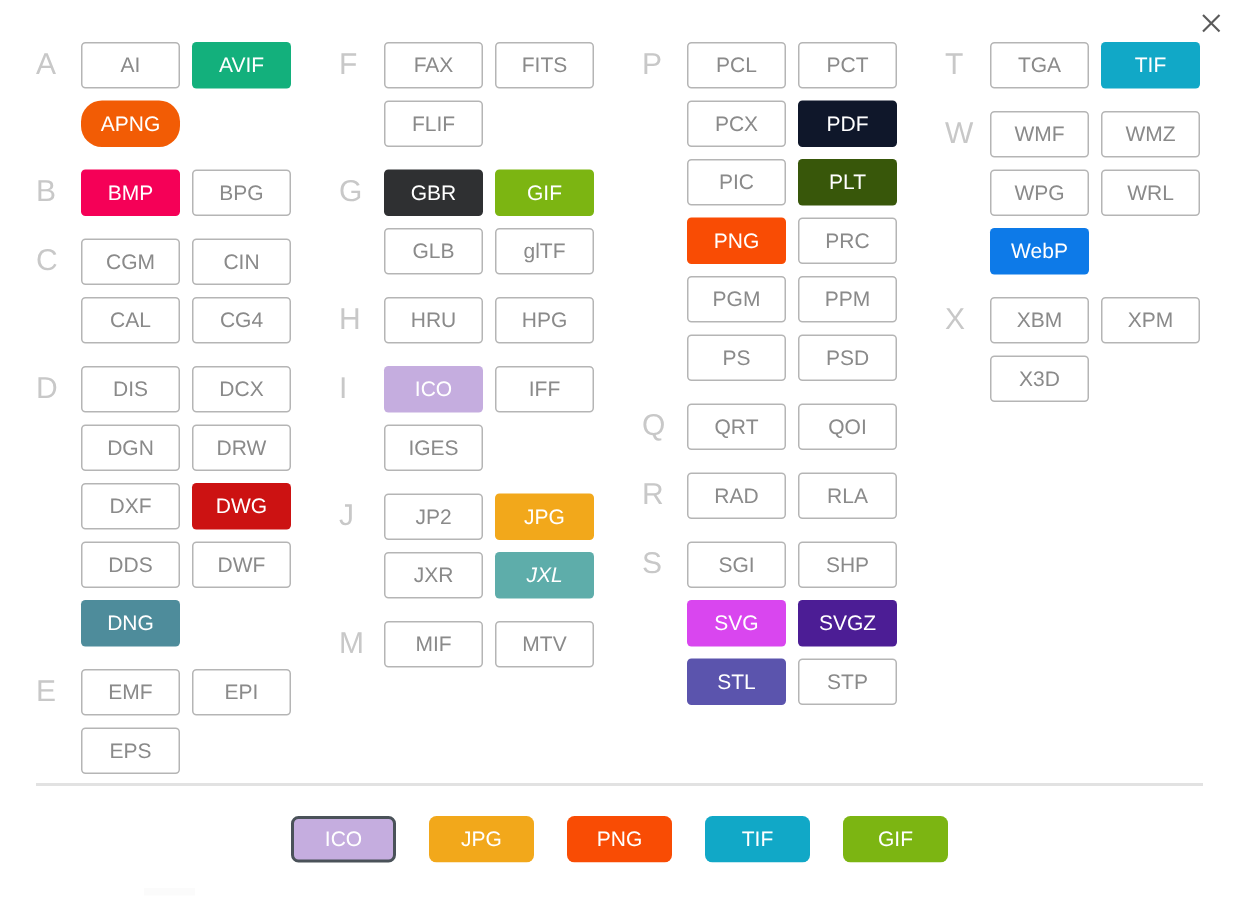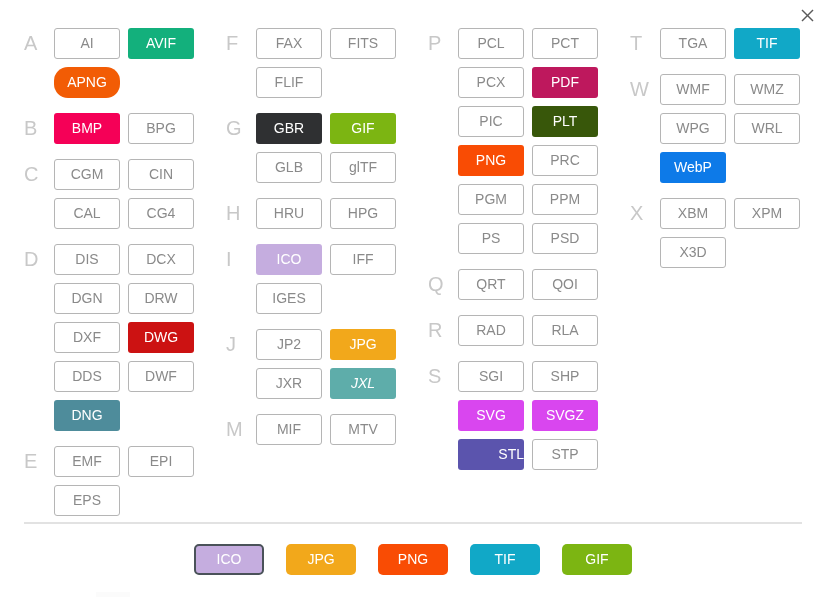--- a/index.html
+++ b/index.html
@@ -252,21 +252,21 @@
         </div>
       </div>
     </div>
     <div class="grid-column">
       <div class="letter-group">
         <div class="group-letter">P</div>
         <div class="group-buttons">
           <button class="fmt-btn">PCL</button>
           <button class="fmt-btn">PCT</button>
           <button class="fmt-btn">PCX</button>
-          <button class="fmt-btn colored" style="background: #be185d;">PDF</button>
+          <button class="fmt-btn colored" style="background: #0f172a;">PDF</button>
           <button class="fmt-btn">PIC</button>
           <button class="fmt-btn colored" style="background: rgb(56, 87, 10);">PLT</button>
           <button class="fmt-btn colored" style="background: rgb(249, 76, 4);">PNG</button>
           <button class="fmt-btn">PRC</button>
           <button class="fmt-btn">PGM</button>
           <button class="fmt-btn">PPM</button>
           <button class="fmt-btn">PS</button>
           <button class="fmt-btn">PSD</button>
         </div>
       </div>
@@ -283,22 +283,22 @@
           <button class="fmt-btn">RAD</button>
           <button class="fmt-btn">RLA</button>
         </div>
       </div>
       <div class="letter-group">
         <div class="group-letter">S</div>
         <div class="group-buttons">
           <button class="fmt-btn">SGI</button>
           <button class="fmt-btn">SHP</button>
           <button class="fmt-btn colored" style="background: #d946ef;">SVG</button>
-          <button class="fmt-btn colored" style="background: #d946ef;">SVGZ</button>
-          <button class="fmt-btn colored" style="background: rgb(91, 84, 173); text-align: right;">STL</button>
+          <button class="fmt-btn colored" style="background: #4c1d95;">SVGZ</button>
+          <button class="fmt-btn colored" style="background: rgb(91, 84, 173);">STL</button>
           <button class="fmt-btn">STP</button>
         </div>
       </div>
     </div>
     <div class="grid-column col-4">
       <div class="letter-group">
         <div class="group-letter">T</div>
         <div class="group-buttons">
           <button class="fmt-btn">TGA</button>
           <button class="fmt-btn colored" style="background: rgb(17, 168, 199);">TIF</button>

